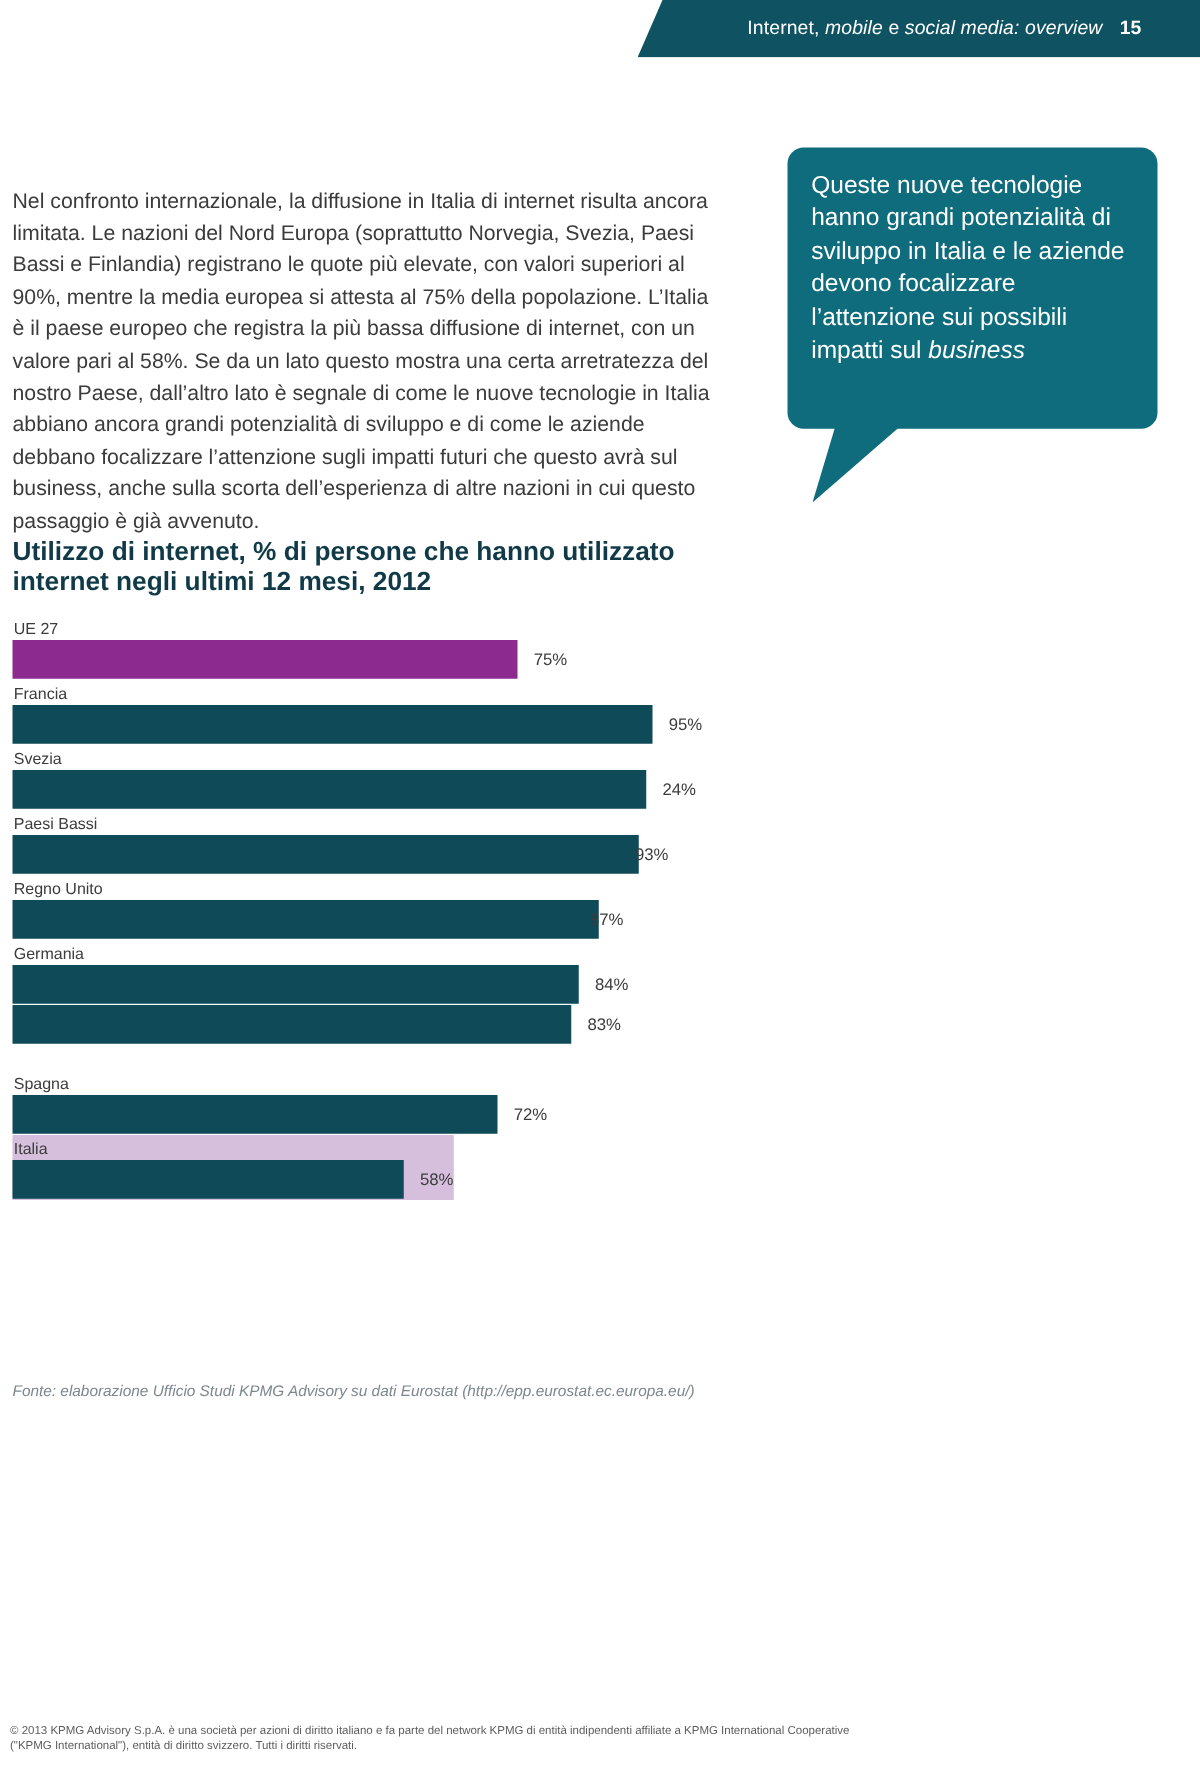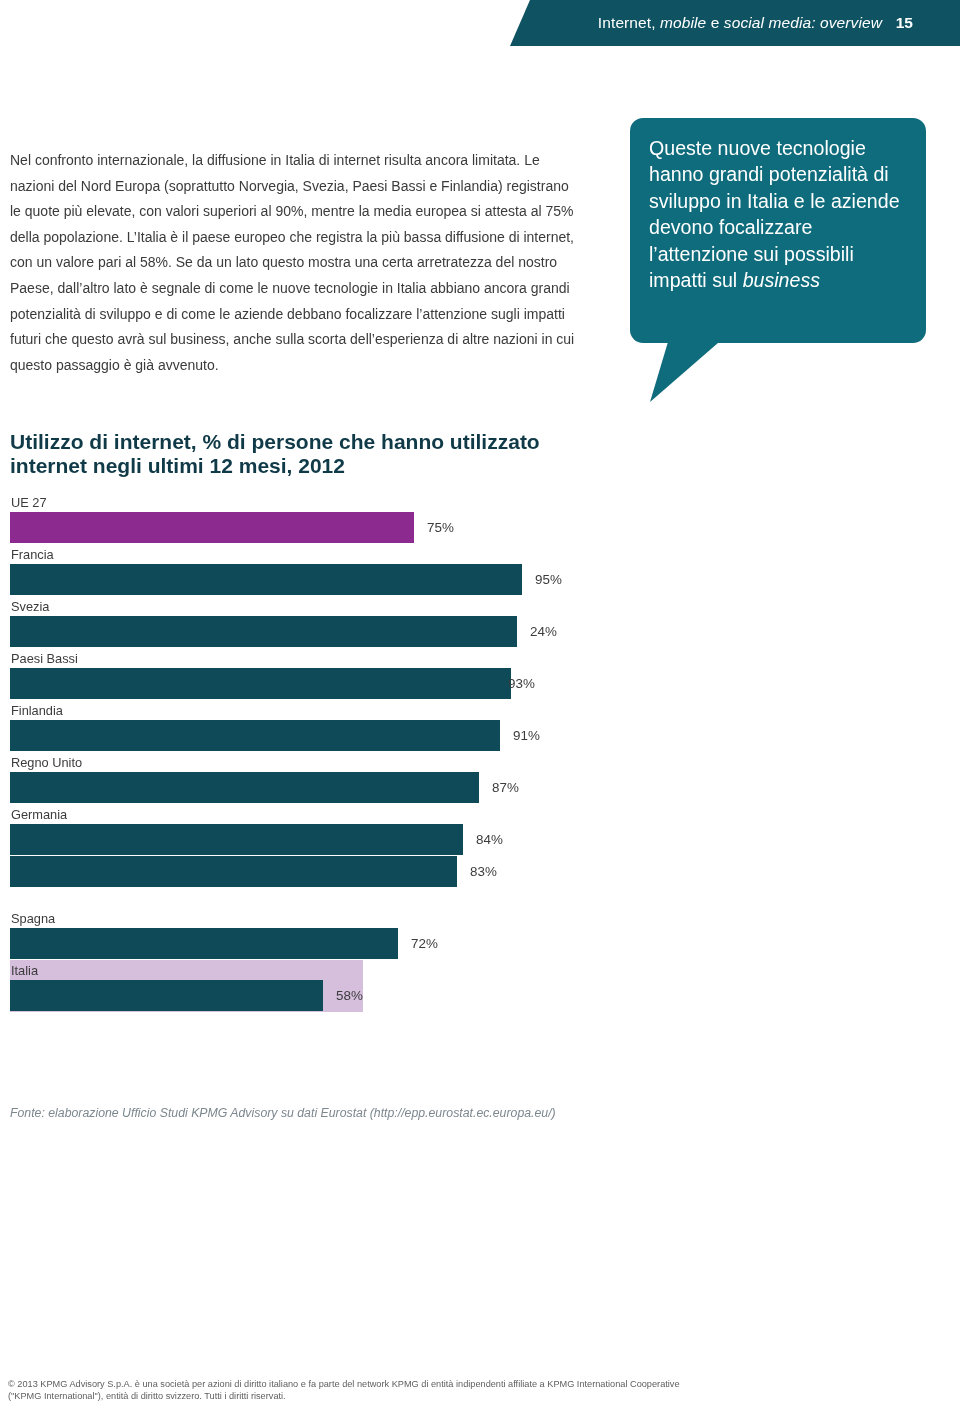--- a/index.html
+++ b/index.html
@@ -54,21 +54,21 @@
     font-size: 15.5px;
     font-weight: bold;
   }
 
   
   .body-copy {
     position: absolute;
     left: 10px;
     top: 148px;
     width: 568px;
-    font-size: 14px;
+    font-size: 17px;
     line-height: 25.6px;
     color: #3b3b3b;
   }
 
   
   .callout {
     position: absolute;
     left: 630px;
     top: 118px;
     width: 296px;
@@ -220,31 +220,24 @@
         </div>
       </div>
       <div class="chart-row">
         <div class="row-label">Paesi Bassi</div>
         <div class="bar-line">
           <div class="bar" style="width: 501px;"></div>
           <div class="bar-value" style="left: 508px;">93%</div>
         </div>
       </div>
       <div class="chart-row">
-        <div class="row-label">Finlandia</div>
-        <div class="bar-line">
-          <div class="bar" style="width: 490px;"></div>
-          <div class="bar-value" style="left: 513px;">91%</div>
-        </div>
-      </div>
-      <div class="chart-row">
         <div class="row-label">Regno Unito</div>
         <div class="bar-line">
           <div class="bar" style="width: 469px;"></div>
-          <div class="bar-value" style="left: 492px;">87%</div>
+          <div class="bar-value" style="left: 472px;">87%</div>
         </div>
       </div>
       <div class="chart-row">
         <div class="row-label">Germania</div>
         <div class="bar-line">
           <div class="bar" style="width: 453px;"></div>
           <div class="bar-value" style="left: 476px;">84%</div>
         </div>
       </div>
       <div class="chart-row">

